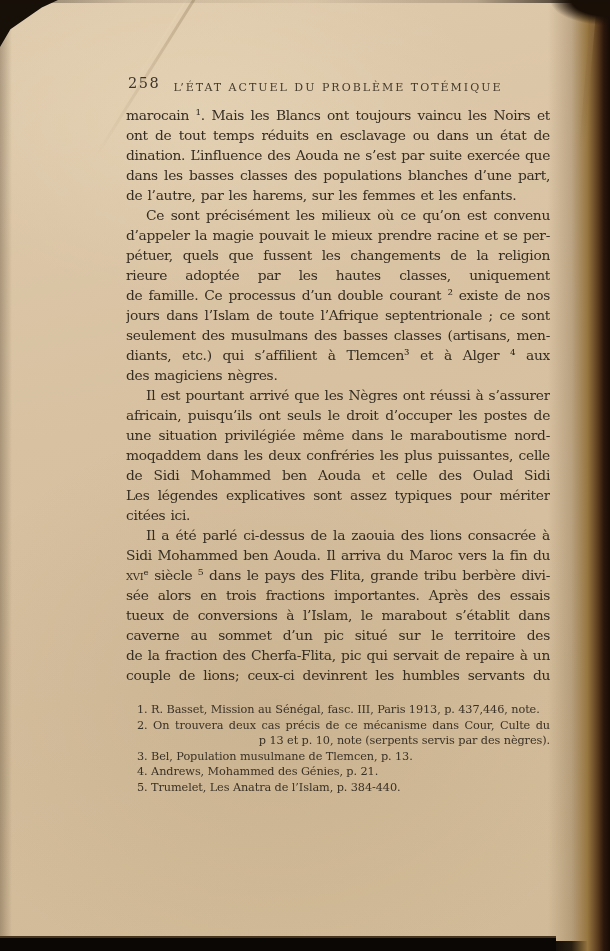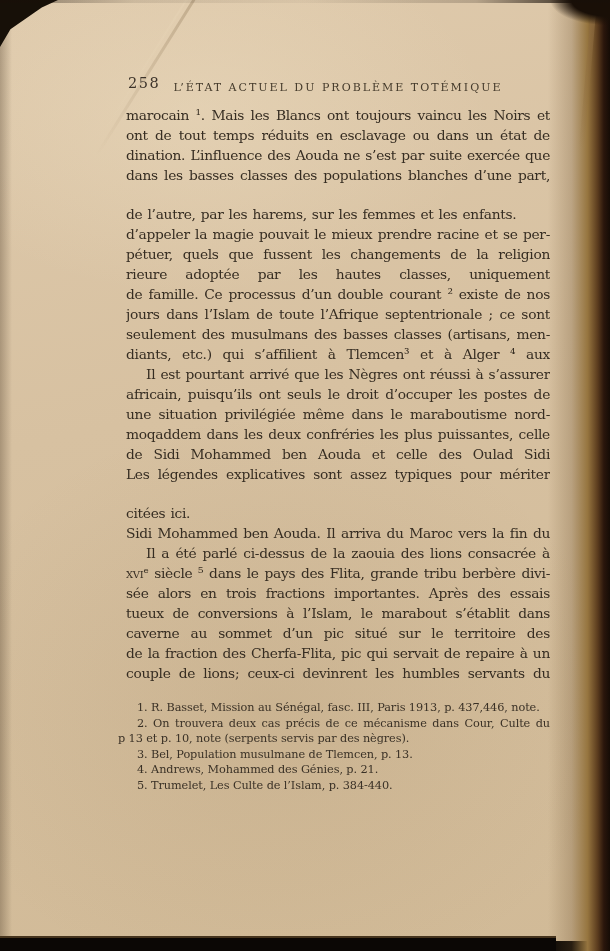--- a/index.html
+++ b/index.html
@@ -40,28 +40,28 @@
   .content{position:absolute;left:126px;top:76px;width:424px;color:var(--ink,#362d22);}
   .running-head{position:relative;height:17px;text-align:center;}
   .running-head .title{font-size:11px;letter-spacing:2px;color:#443a2b;white-space:nowrap;}
   .running-head .page-num{position:absolute;left:2px;top:-1px;font-size:14.5px;
     letter-spacing:1.5px;color:#3c332a;}
 
   .body-text{margin-top:12px;font-size:13.8px;line-height:20px;}
   .line{height:20px;overflow:hidden;letter-spacing:-0.3px;word-spacing:1px;
     text-align:justify;text-align-last:justify;white-space:normal;hyphens:none;}
   .line.indent{text-indent:20px;}
-  .line.para-end{text-align-last:left;margin-top:19px;}
+  .line.para-end{text-align-last:left;}
   .sc{font-variant:small-caps;}
   .it{}
 
   .footnotes{margin-top:17px;font-size:11.3px;line-height:15.5px;color:#3a3126;}
   .fline{height:15.5px;overflow:hidden;letter-spacing:-0.1px;text-align:left;}
   .fline.indent{text-indent:11px;}
-  .fline.cont{margin-left:-8px;}
+  .fline.cont{margin-left:-8px;text-align:right;}
   .fline.fjust{text-align:justify;text-align-last:justify;}
 </style>
 </head>
 <body>
 
 <div class="scan">
   <div class="paper">
     <div class="left-shade"></div>
     <div class="crease2"></div>
     <div class="crease"></div>
@@ -75,47 +75,49 @@
       <div class="running-head">
         <span class="page-num">258</span>
         <span class="title">L’ÉTAT ACTUEL DU PROBLÈME TOTÉMIQUE</span>
       </div>
       <div class="body-text" id="body-text">
           <div class="line">marocain ¹. Mais les Blancs ont toujours vaincu les Noirs et les</div>
           <div class="line">ont de tout temps réduits en esclavage ou dans un état de subor-</div>
           <div class="line">dination. L’influence des Aouda ne s’est par suite exercée que</div>
           <div class="line">dans les basses classes des populations blanches d’une part, et</div>
           <div class="line para-end">de l’autre, par les harems, sur les femmes et les enfants.</div>
+          <div class="line indent">Ce sont précisément les milieux où ce qu’on est convenu</div>
           <div class="line">d’appeler la magie pouvait le mieux prendre racine et se per-</div>
           <div class="line">pétuer, quels que fussent les changements de la religion supé-</div>
           <div class="line">rieure adoptée par les hautes classes, uniquement représentées</div>
           <div class="line">de famille. Ce processus d’un double courant ² existe de nos</div>
           <div class="line">jours dans l’Islam de toute l’Afrique septentrionale ; ce sont</div>
           <div class="line">seulement des musulmans des basses classes (artisans, men-</div>
           <div class="line">diants, etc.) qui s’affilient à Tlemcen³ et à Alger ⁴ aux confréries</div>
+          <div class="line para-end">des magiciens nègres.</div>
           <div class="line indent">Il est pourtant arrivé que les Nègres ont réussi à  s’assurer</div>
           <div class="line">africain, puisqu’ils ont seuls le droit d’occuper les postes de</div>
           <div class="line">une situation privilégiée même dans le maraboutisme nord-</div>
           <div class="line">moqaddem dans les deux confréries les plus puissantes, celle</div>
           <div class="line">de Sidi Mohammed ben Aouda et celle des Oulad Sidi Cheikh.</div>
           <div class="line">Les légendes explicatives sont assez typiques pour mériter d’être</div>
           <div class="line para-end">citées ici.</div>
+          <div class="line indent">Il a été parlé ci-dessus de la zaouia des lions consacrée à</div>
           <div class="line">Sidi Mohammed ben Aouda. Il arriva du Maroc vers la fin du</div>
-          <div class="line indent">Il a été parlé ci-dessus de la zaouia des lions consacrée à</div>
           <div class="line"><span class="sc">xvi</span>ᵉ siècle ⁵ dans le pays des Flita, grande tribu berbère divi-</div>
           <div class="line">sée alors en trois fractions importantes. Après des essais infruc-</div>
           <div class="line">tueux de conversions à l’Islam, le marabout s’établit dans une</div>
           <div class="line">caverne au sommet d’un pic situé sur le territoire des Anatra,</div>
           <div class="line">de la fraction des Cherfa-Flita, pic qui servait de repaire à un</div>
           <div class="line">couple de lions; ceux-ci devinrent les humbles servants du saint.</div>
         </div>
       <div class="footnotes" id="footnotes">
           <div class="fline indent">1. R. Basset, <span class="it">Mission au Sénégal</span>, fasc. III, Paris 1913, p. 437,446, note.</div>
           <div class="fline indent fjust">2. On trouvera deux cas précis de ce mécanisme dans Cour, <span class="it">Culte du serpent</span>,</div>
           <div class="fline cont">p 13 et p. 10, note (serpents servis par des nègres).</div>
           <div class="fline indent">3. Bel, <span class="it">Population musulmane de Tlemcen</span>, p. 13.</div>
           <div class="fline indent">4. Andrews, <span class="it">Mohammed des Génies</span>, p. 21.</div>
-          <div class="fline indent">5. Trumelet, <span class="it">Les Culte de l’Islam</span>, p. 384-440.</div>
+          <div class="fline indent">5. Trumelet, <span class="it">Les Anatra de l’Islam</span>, p. 384-440.</div>
         </div>
     </div>
   </div>
   <div class="bottom-strip"></div>
 </div>
 
 </body></html>

